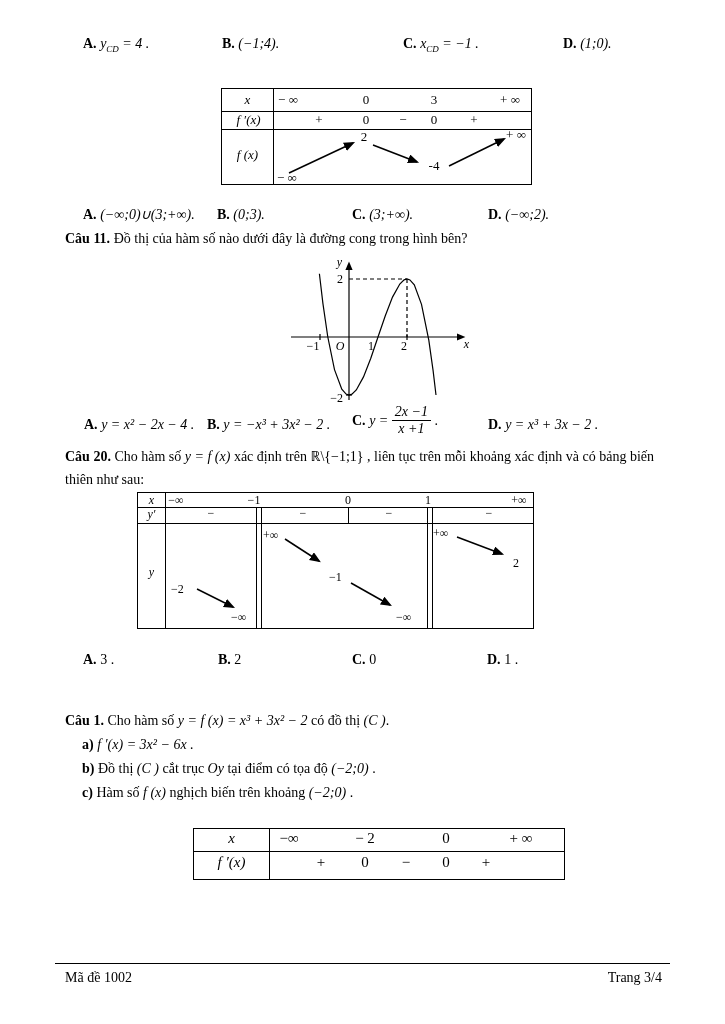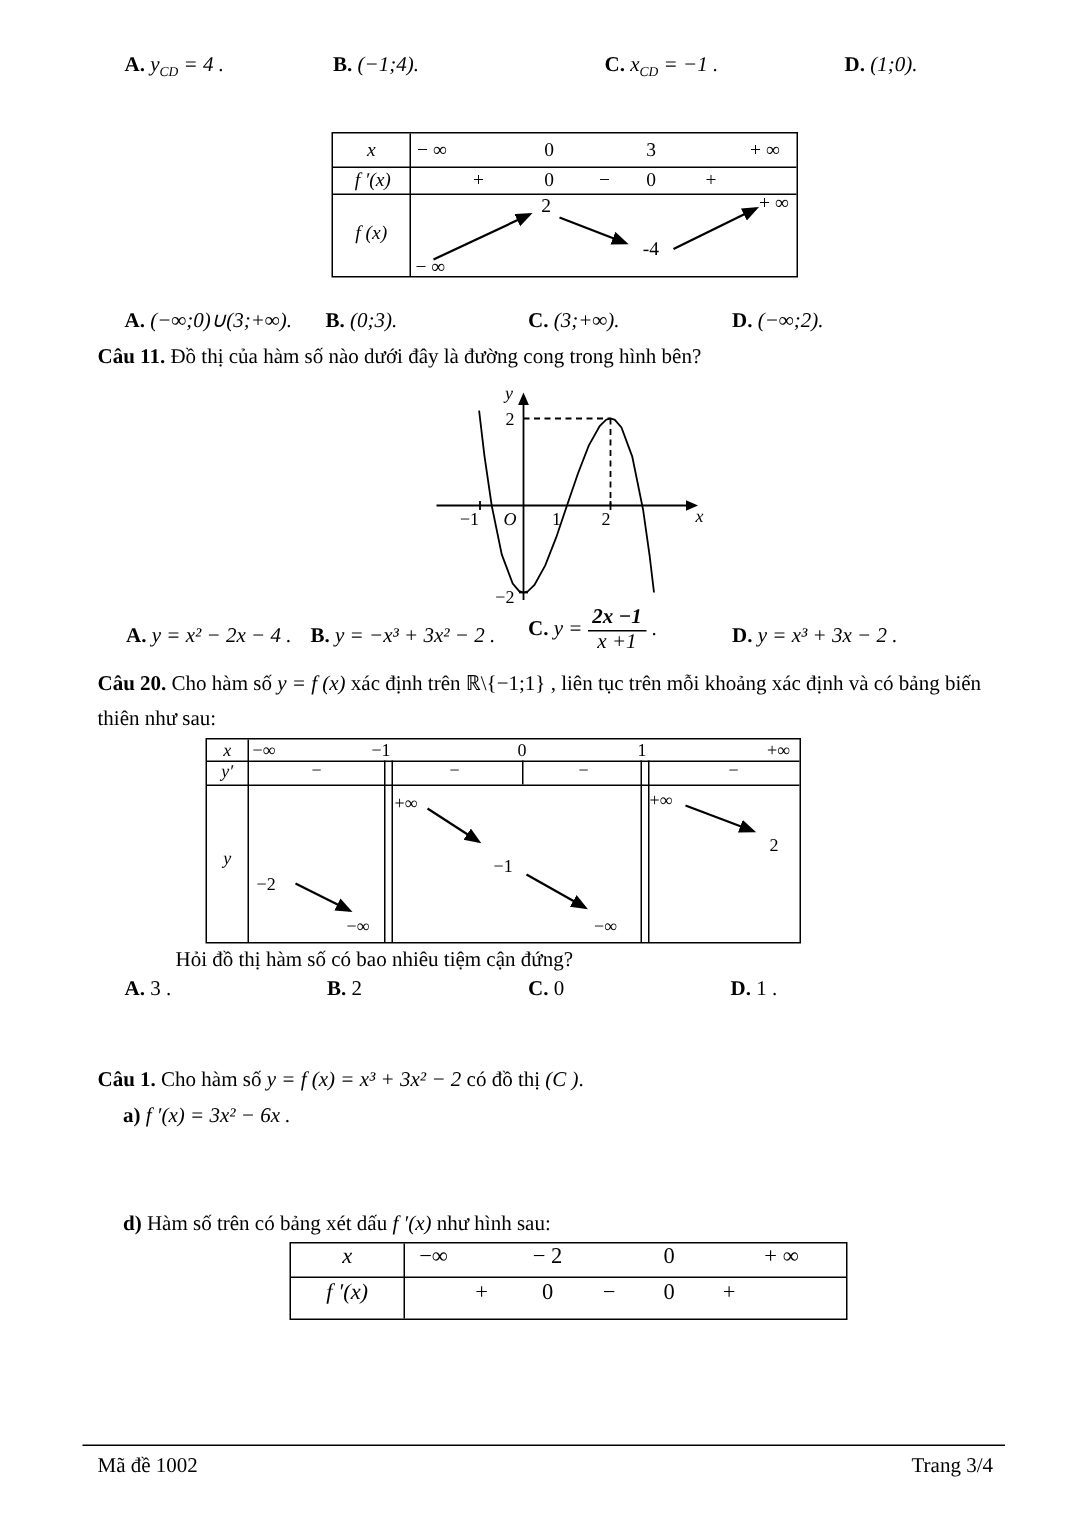--- a/index.html
+++ b/index.html
@@ -9,21 +9,21 @@
   .b{font-weight:bold;}
   .i{font-style:italic;}
   sub.s{font-size:9px;font-style:italic;}
   .tbl{position:absolute;border:1px solid #000;background:#fff;}
   .hline{position:absolute;height:1px;background:#000;}
   .vline{position:absolute;width:1px;background:#000;}
   .dbar{position:absolute;width:4px;border-left:1px solid #000;border-right:1px solid #000;}
   .cell{position:absolute;white-space:nowrap;}
   .c{transform:translateX(-50%);}
   .frac{display:inline-block;vertical-align:middle;text-align:center;font-style:italic;line-height:1.15;}
-  .frac .num{display:block;border-bottom:1px solid #000;padding:0 3px;font-weight:bold;}
+  .frac .num{display:block;border-bottom:1px solid #000;padding:0 3px;}
   .frac .den{display:block;padding:0 3px;}
   svg{position:absolute;overflow:visible;}
   svg text{font-family:"Liberation Serif", serif;fill:#000;}
   svg .ln{stroke:#000;stroke-width:1.5;fill:none;}
   svg .thin{stroke:#000;stroke-width:1.2;fill:none;}
 </style>
 </head>
 <body>
 
 <div class="page">
@@ -174,45 +174,45 @@
       <text x="6" y="70" font-size="12">−2</text>
       <text x="66" y="98" font-size="12">−∞</text>
       <text x="98" y="16" font-size="12">+∞</text>
       <text x="164" y="58" font-size="12">−1</text>
       <text x="231" y="98" font-size="12">−∞</text>
       <text x="268" y="14" font-size="12">+∞</text>
       <text x="348" y="44" font-size="12">2</text>
     </svg>
   </div>
 
-  <div class="abs" style="left:117px;top:632px">
-    <span>Hỏi đồ thị hàm số có bao nhiêu tiệm cận đứng?</span>
-  </div>
   <div class="abs" style="left:83px;top:651px">
     <span class="b">A.</span> <span>3 .</span>
   </div>
   <div class="abs" style="left:218px;top:651px">
     <span class="b">B.</span> <span>2</span>
   </div>
   <div class="abs" style="left:352px;top:651px">
     <span class="b">C.</span> <span>0</span>
   </div>
   <div class="abs" style="left:487px;top:651px">
     <span class="b">D.</span> <span>1 .</span>
   </div>
 
 
   <div class="abs" style="left:65px;top:712px">
     <span class="b">Câu 1.</span><span> Cho hàm số </span><span class="i">y = f (x) = x³ + 3x² − 2</span><span> có đồ thị </span><span class="i">(C )</span><span>.</span>
   </div>
   <div class="abs" style="left:82px;top:736px">
     <span class="b">a)</span> <span class="i">f ′(x) = 3x² − 6x .</span>
   </div>
-  <div class="abs" style="left:82px;top:808px">
-    <span class="b">d)</span> <span>Hàm số trên có bảng xét dấu </span><span class="i">f ′(x)</span><span> như hình sau:</span>
+  <div class="abs" style="left:82px;top:760px">
+    <span class="b">b)</span> <span>Đồ thị </span><span class="i">(C )</span><span> cắt trục </span><span class="i">Oy</span><span> tại điểm có tọa độ </span><span class="i">(−2;0)</span><span> .</span>
+  </div>
+  <div class="abs" style="left:82px;top:784px">
+    <span class="b">c)</span> <span>Hàm số </span><span class="i">f (x)</span><span> nghịch biến trên khoảng </span><span class="i">(−2;0)</span><span> .</span>
   </div>
 
   <div class="tbl" style="left:193px;top:828px;width:370px;height:50px;font-size:15px">
     <div class="vline" style="left:75px;top:0;height:50px"></div>
     <div class="hline" style="left:0;top:22px;width:370px"></div>
     <span class="cell i" style="left:0;top:1px;width:75px;text-align:center">x</span>
     <span class="cell i" style="left:0;top:25px;width:75px;text-align:center">f ′(x)</span>
     <span class="cell c" style="left:95px;top:1px">−∞</span>
     <span class="cell c" style="left:171px;top:1px">− 2</span>
     <span class="cell c" style="left:252px;top:1px">0</span>

